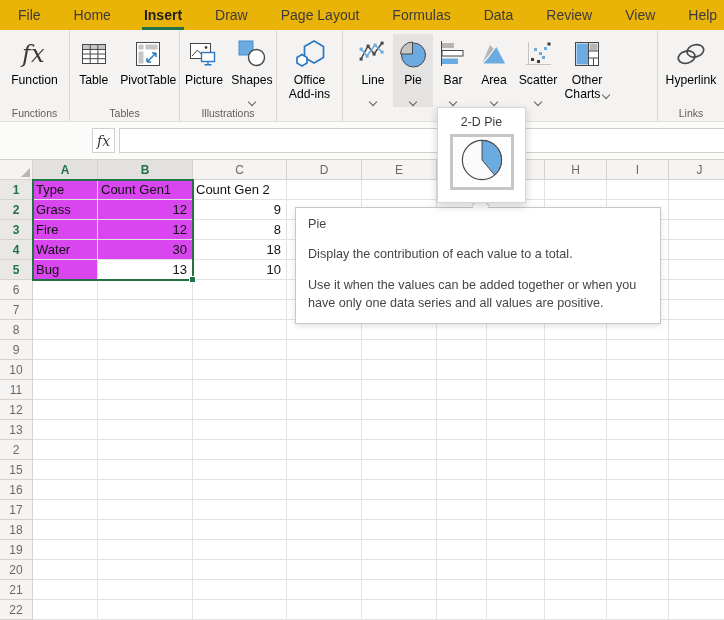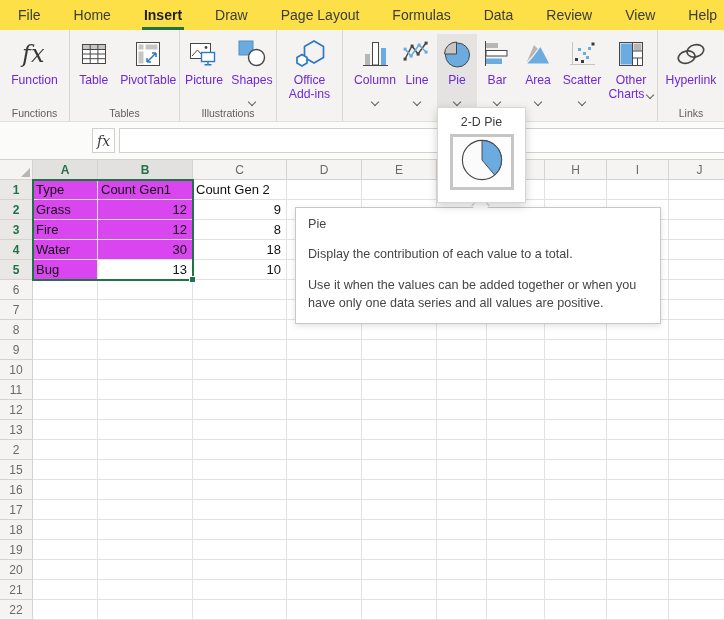--- a/index.html
+++ b/index.html
@@ -4,38 +4,38 @@
 <style>
   * { margin:0; padding:0; box-sizing:border-box; }
   html,body { background:#fff; }
   .app {
     position:relative; width:724px; height:620px; overflow:hidden;
     font-family:"Liberation Sans", sans-serif; background:#fff; color:#323130;
   }
   
   .menubar {
     position:absolute; left:0; top:0; width:724px; height:30px;
-    background:#fde047; display:flex; align-items:center; padding-left:18px; gap:33px;
+    background:#eab308; display:flex; align-items:center; padding-left:18px; gap:33px;
   }
   .tab { position:relative; font-size:14px; color:#3d3c3b; height:30px; display:flex; align-items:center; cursor:default; }
   .tab.active { color:#201f1e; font-weight:bold; }
   .tab.active::after { content:''; position:absolute; left:-2px; right:-2px; bottom:0; height:3px; background:#217346; }
   
   .ribbon {
     position:absolute; left:0; top:30px; width:724px; height:92px;
     background:#f4f3f2; display:flex; border-bottom:1px solid #e1dfdd;
   }
   .rgroup { position:relative; height:100%; display:flex; flex-direction:column; border-right:1px solid #d8d7d5; }
   .rgroup:last-child { border-right:none; }
   .btns { flex:1; display:flex; justify-content:center; align-items:flex-start; padding-top:4px; }
   .btns.left { justify-content:flex-start; padding-left:10px; }
   .rbtn { height:72px; display:flex; flex-direction:column; align-items:center; padding-top:2px; cursor:default; }
   .rbtn.hl { background:#e5e3e2; height:73px; }
   .ricon { height:36px; display:flex; align-items:center; justify-content:center; }
-  .rlabel { font-size:12.2px; color:#6d28d9; white-space:nowrap; line-height:1.15; text-align:center; margin-top:1px; }
+  .rlabel { font-size:12.2px; color:#000000; white-space:nowrap; line-height:1.15; text-align:center; margin-top:1px; }
   .rlabel.wrap { white-space:normal; width:100%; }
   .chev { display:inline-block; width:6px; height:6px; border-left:1.5px solid #5f5e5c; border-bottom:1.5px solid #5f5e5c; transform:rotate(-45deg); }
   .chevrow { margin-top:4px; height:8px; }
   .glabel { height:17px; font-size:10.5px; color:#605e5c; text-align:center; line-height:15px; }
   
   .fbar {
     position:absolute; left:0; top:122px; width:724px; height:38px;
     background:#fbfbfa; border-bottom:1px solid #d2d0ce;
   }
   .namebox {
@@ -190,32 +190,20 @@
                 <polygon points="9,15.5 14,18.4 14,24.1 9,27 4,24.1 4,18.4" fill="#fff" stroke="#2b79c2" stroke-width="1.7"></polygon>
               </svg>
             </span>
             <span class="rlabel wrap">Office Add-ins</span>
           </div>
         </div>
         <div class="glabel">Add-ins</div>
       </div>
       <div class="rgroup" style="width: 315px;">
         <div class="btns left">
-          <div class="rbtn" style="width: 44px;">
-            <span class="ricon">
-              <svg width="30" height="30" viewBox="0 0 30 30">
-                <rect x="5" y="15" width="5" height="11" fill="#b8b6b4"></rect>
-                <rect x="12.5" y="3.5" width="6" height="22.5" fill="#fff" stroke="#474747"></rect>
-                <rect x="21" y="9" width="5" height="17" fill="#6cabe0"></rect>
-                <path d="M3,26.5H28" stroke="#474747"></path>
-              </svg>
-            </span>
-            <span class="rlabel">Column</span>
-            <span class="chevrow"><span class="chev"></span></span>
-          </div>
           <div class="rbtn" style="width: 40px;">
             <span class="ricon">
               <svg width="30" height="30" viewBox="0 0 30 30">
                 <path d="M3,20L10,7L16,15L24,4" fill="none" stroke="#474747" stroke-width="1.5"></path>
                 <path d="M3,10L9,17L17,6L24,13" fill="none" stroke="#6cabe0" stroke-width="1.5"></path>
                 <g fill="#474747">
                   <rect x="1.6" y="18.6" width="3" height="3"></rect>
                   <rect x="8.6" y="5.6" width="3" height="3"></rect>
                   <rect x="14.6" y="13.6" width="3" height="3"></rect>
                   <rect x="22.6" y="2.6" width="3" height="3"></rect>

